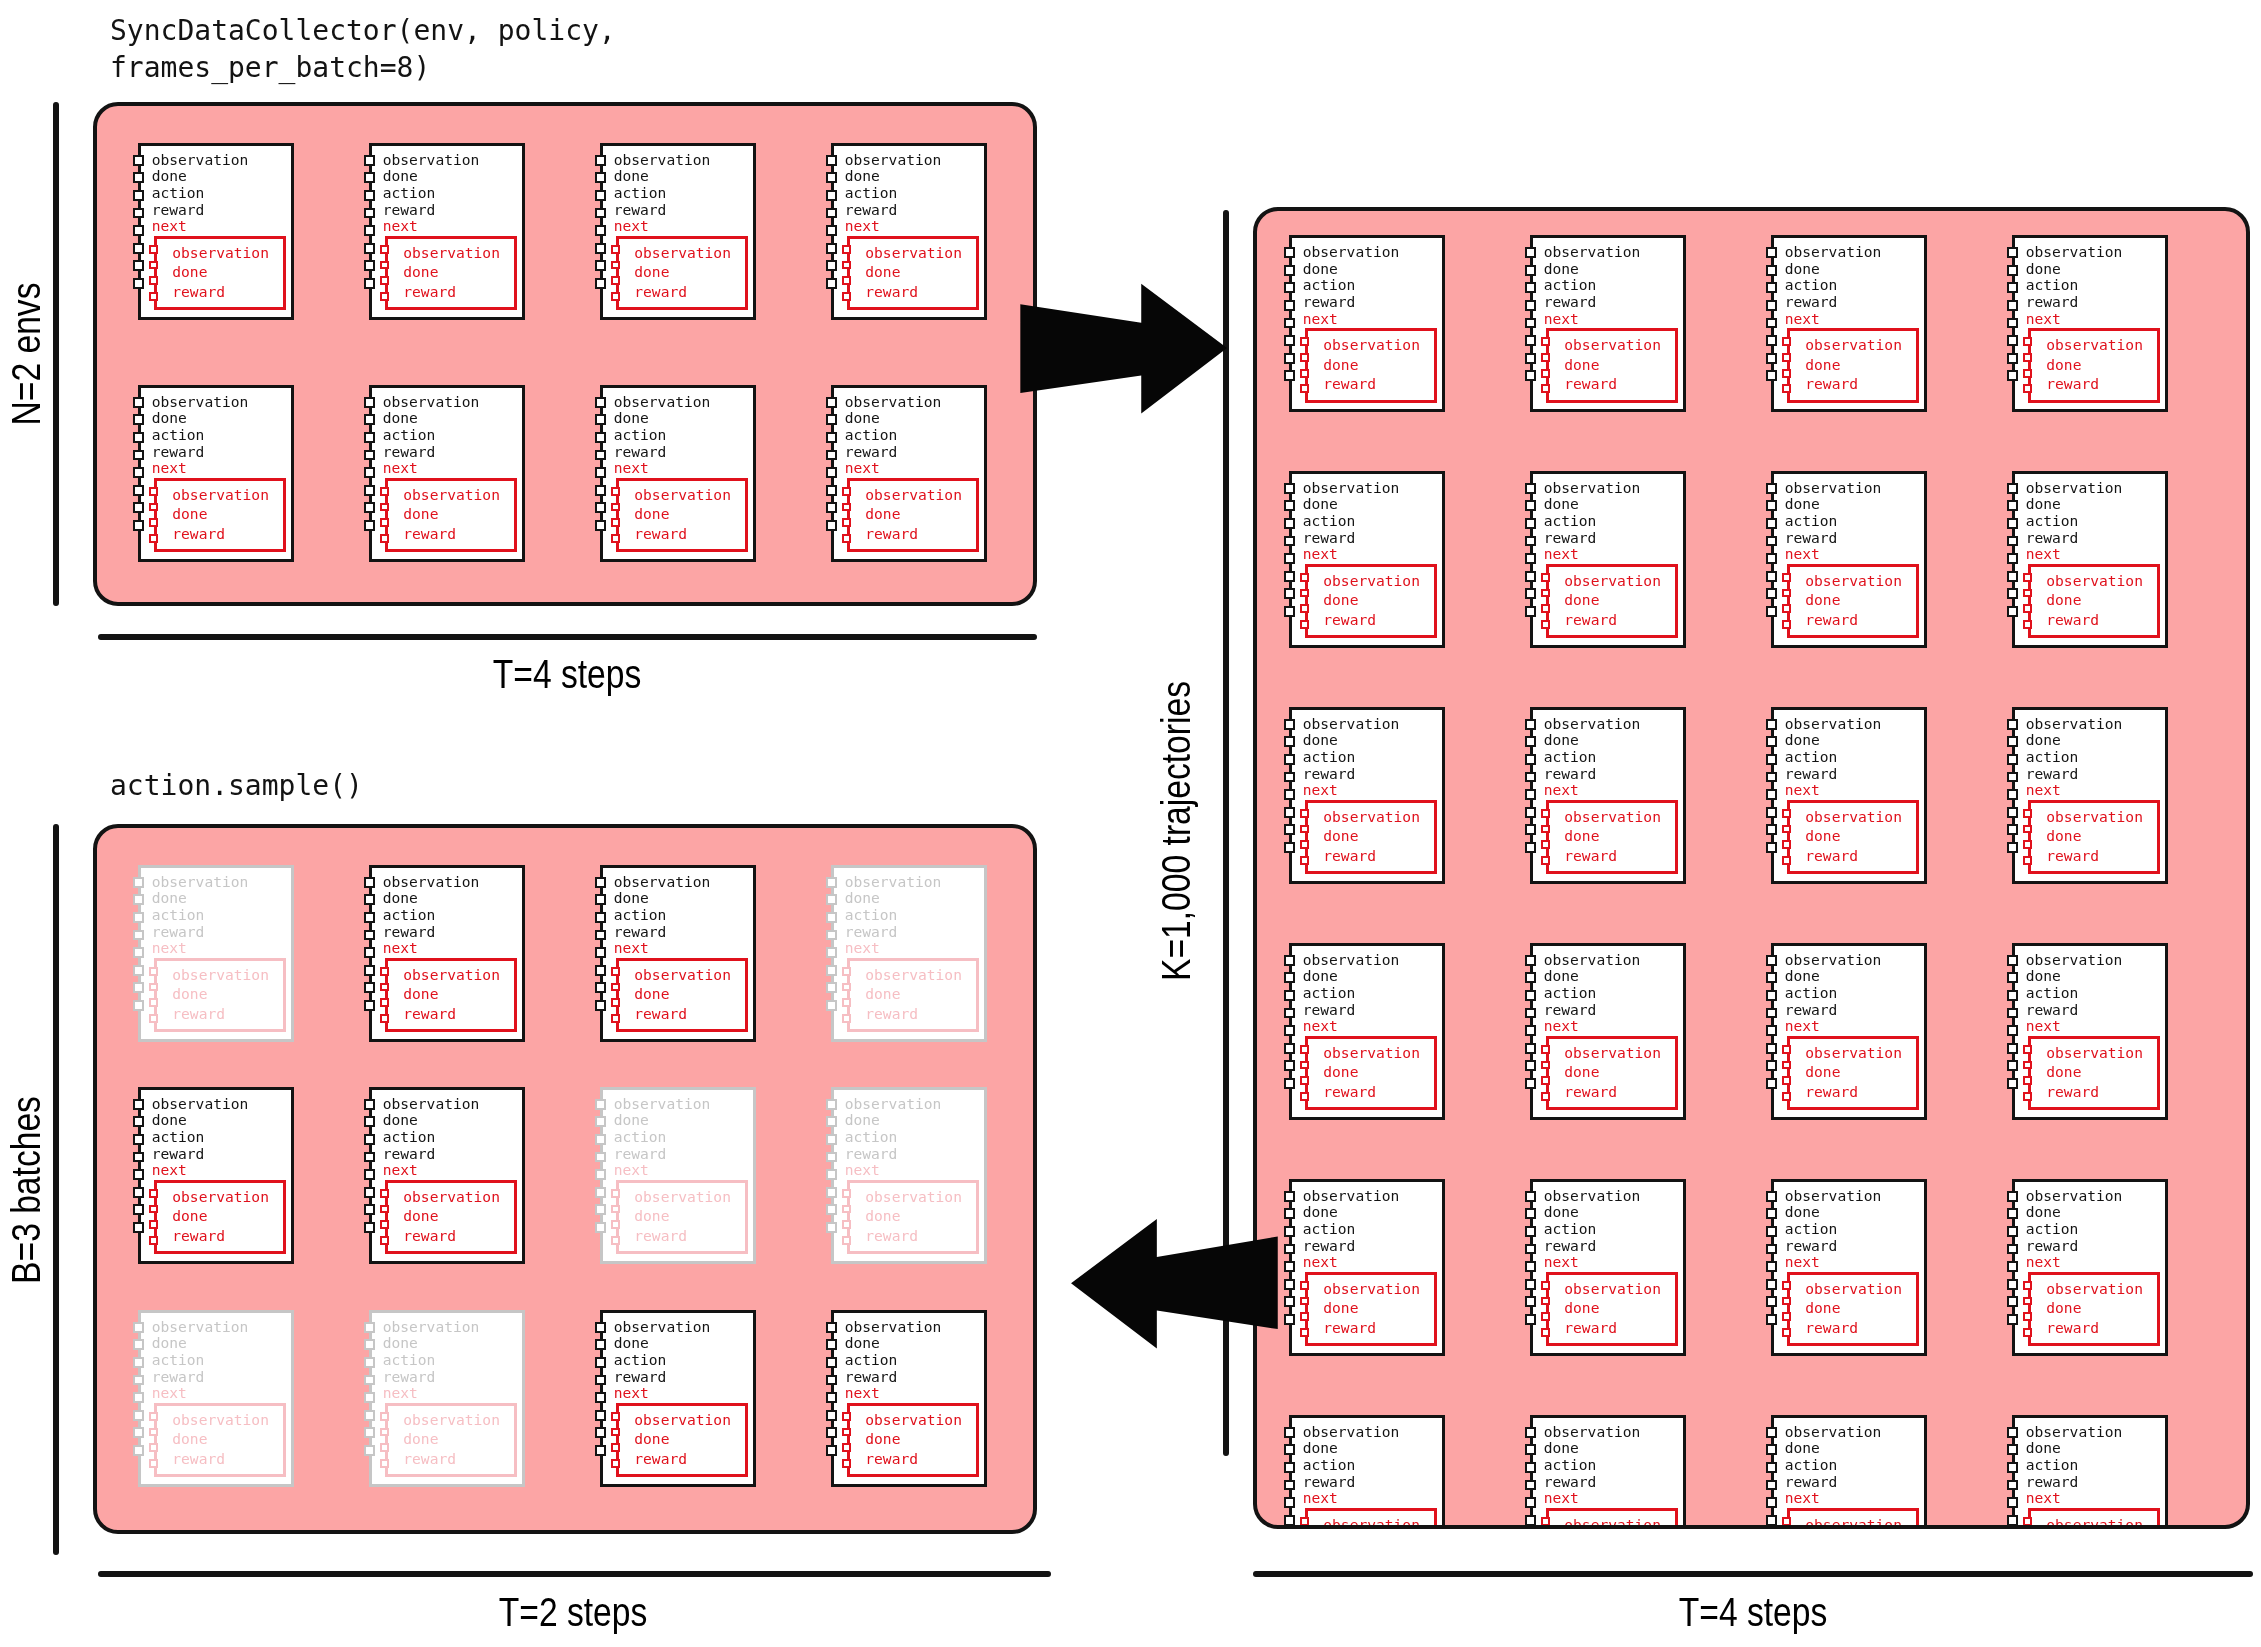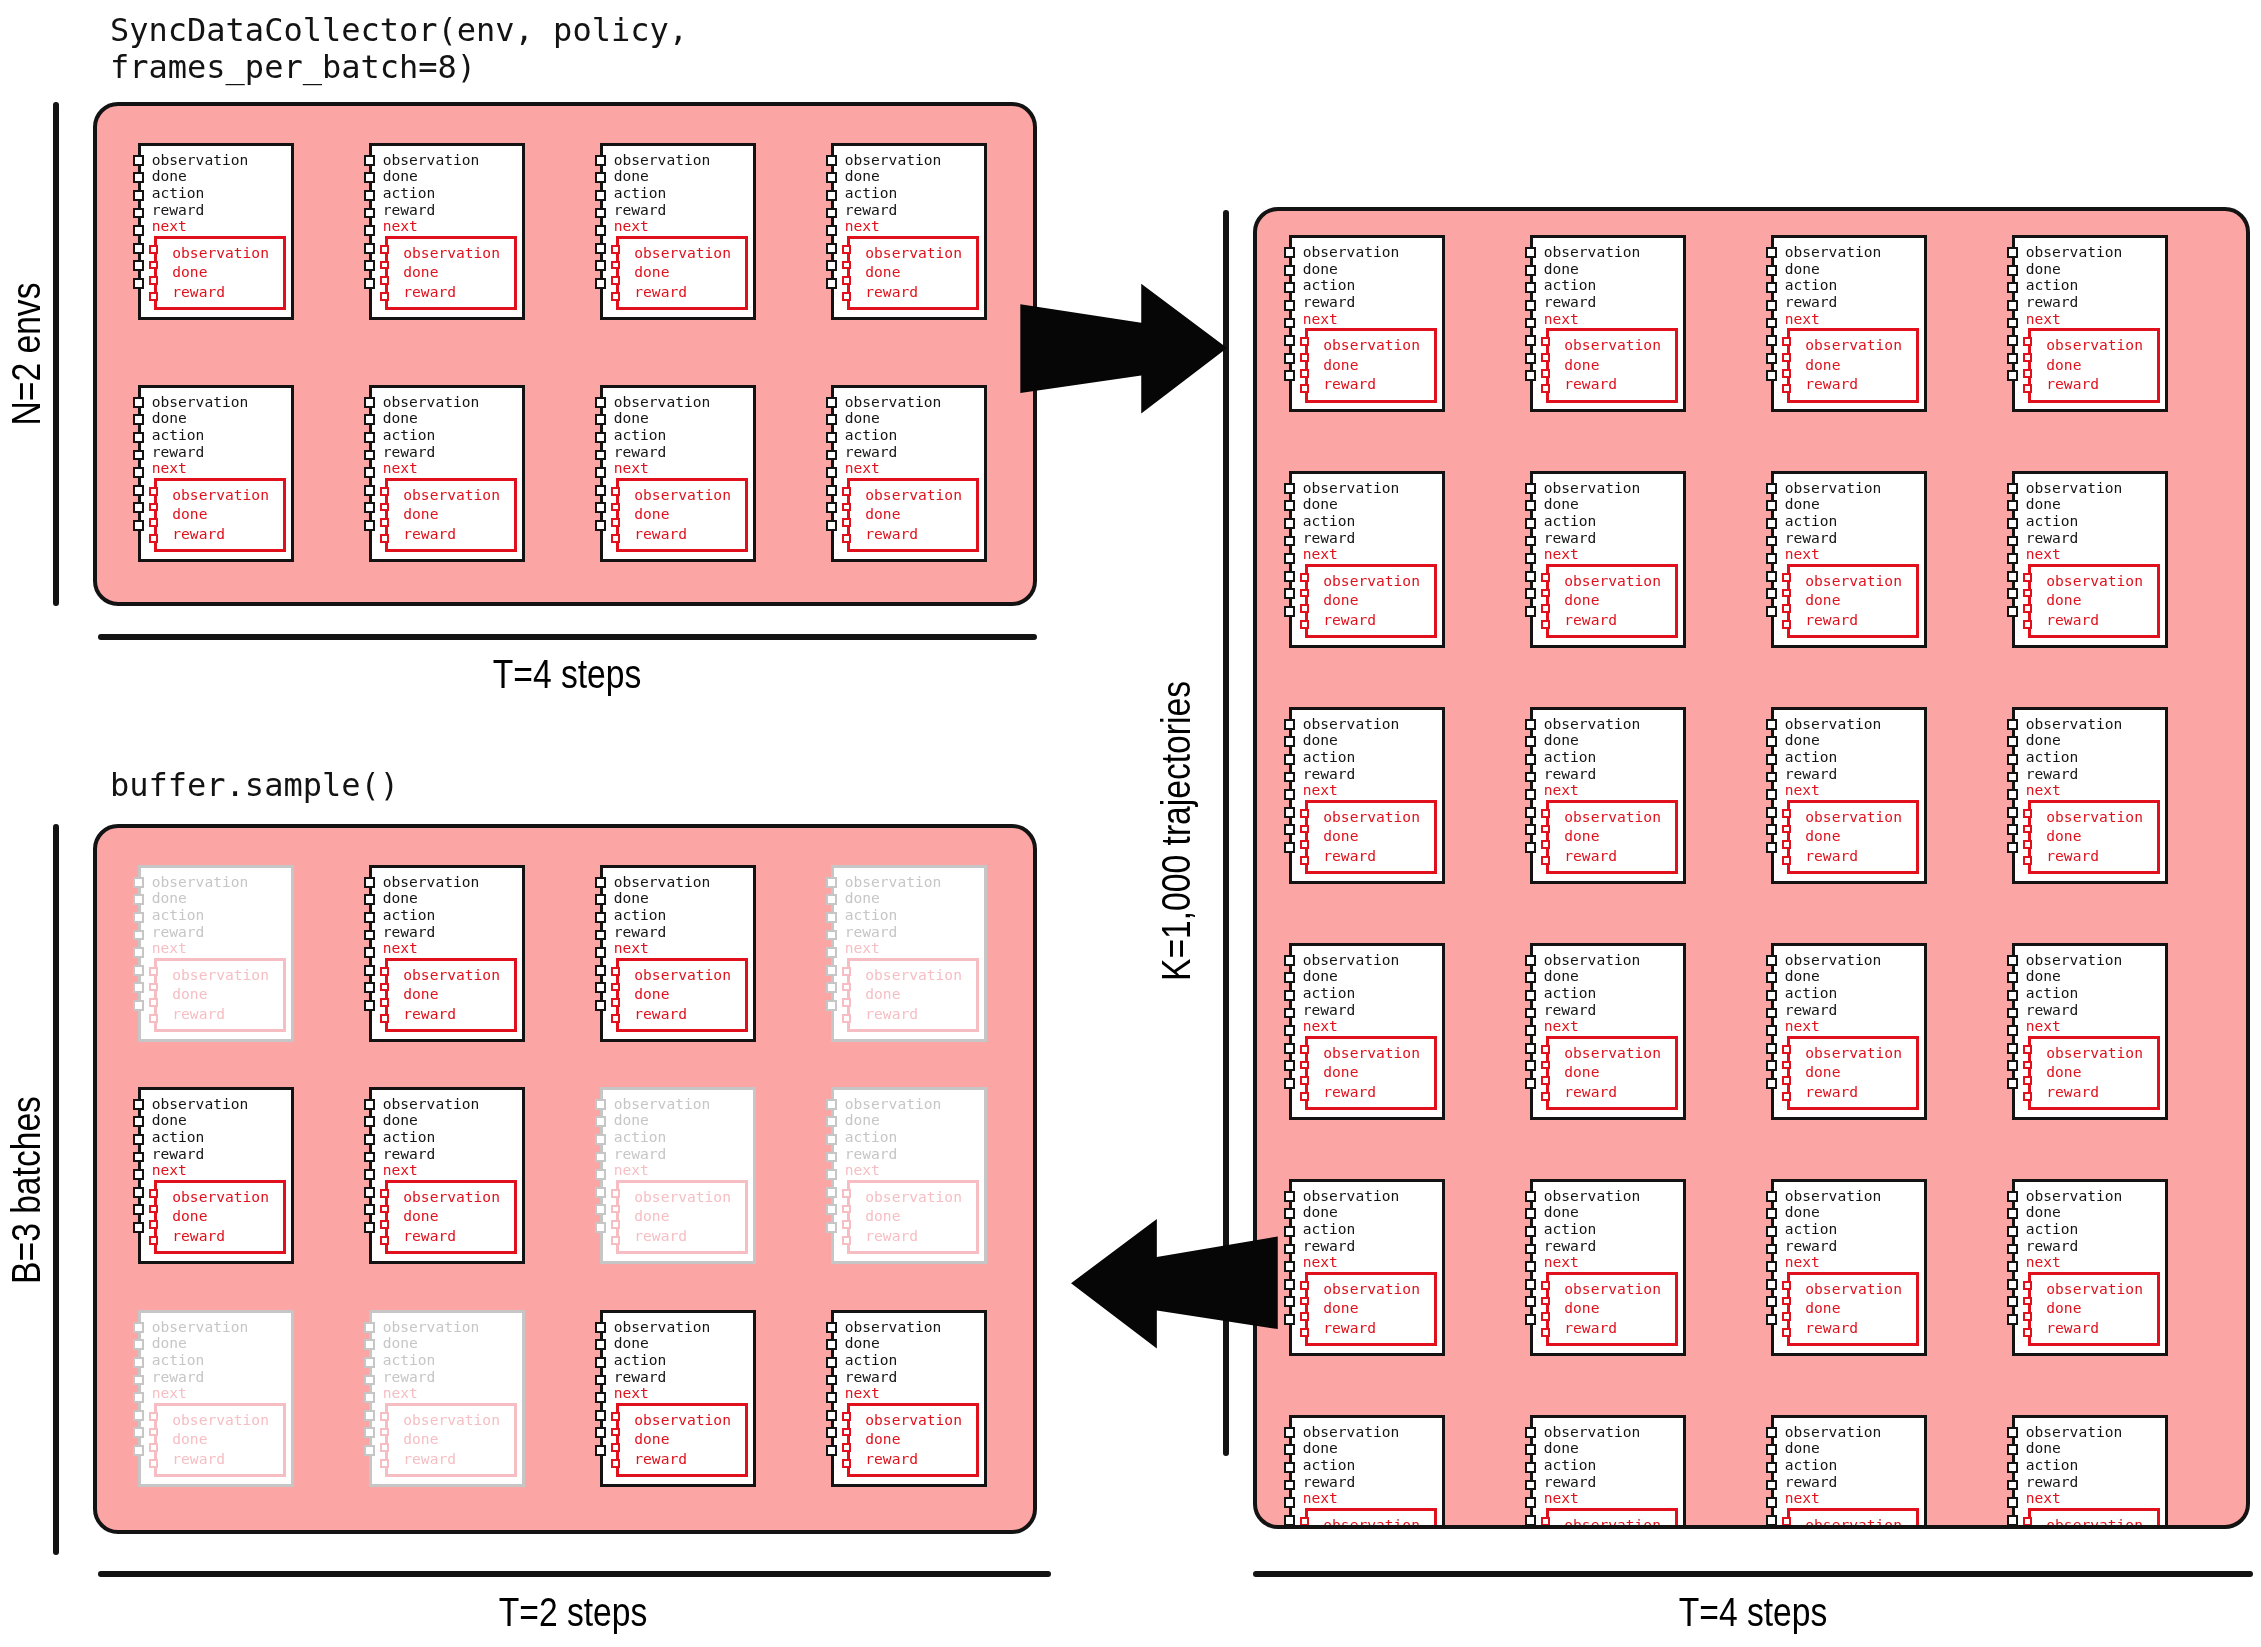--- a/index.html
+++ b/index.html
@@ -4,21 +4,21 @@
 <style>
   html,body{margin:0;padding:0;background:#fff;}
   #canvas{
     position:relative;width:2262px;height:1647px;background:#ffffff;
     font-family:"DejaVu Sans Mono", monospace;overflow:hidden;
   }
   
   .code{
     position:absolute;margin:0;white-space:pre;
     font-family:"DejaVu Sans Mono", monospace;
-    font-size:32px;line-height:37px;color:#131313;
+    font-size:28px;line-height:37px;color:#131313;
   }
   .code.small{font-size:31px;line-height:34px;}
   
   .panel{
     position:absolute;border:4.9px solid #131313;border-radius:25px;
     background:#fca5a5;box-sizing:border-box;overflow:hidden;
   }
   .grid{position:relative;width:100%;height:100%;}
   
   .hline{position:absolute;background:#131313;height:5.9px;border-radius:2.9px;}
@@ -318,21 +318,21 @@
         </div>
       </div>
   </div>
 
   <div class="vline" style="left:53px;top:102px;height:504px;"></div>
   <div class="axis-label v" style="left:26px;top:354px;">N=2 envs</div>
 
   <div class="hline" style="left:98px;top:634px;width:939px;"></div>
   <div class="axis-label h" style="left:567px;top:651px;">T=4 steps</div>
 
-  <pre class="code" style="left:110px;top:767px;">buffer.sample()</pre>
+  <pre class="code" style="left:110px;top:767px;">action.sample()</pre>
 
   <div class="panel" style="left:93px;top:824px;width:944px;height:710px;">
     <div class="grid">
         <div class="card faded" style="left: 41px; top: 37px;">
           <div class="rings">
             <div class="ring"></div>
             <div class="ring"></div>
             <div class="ring"></div>
             <div class="ring"></div>
             <div class="ring"></div>

